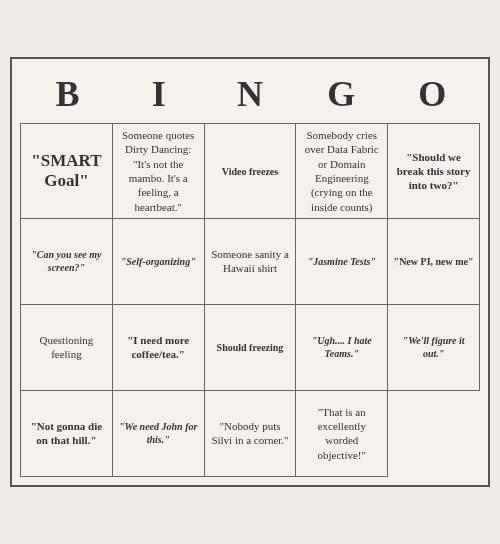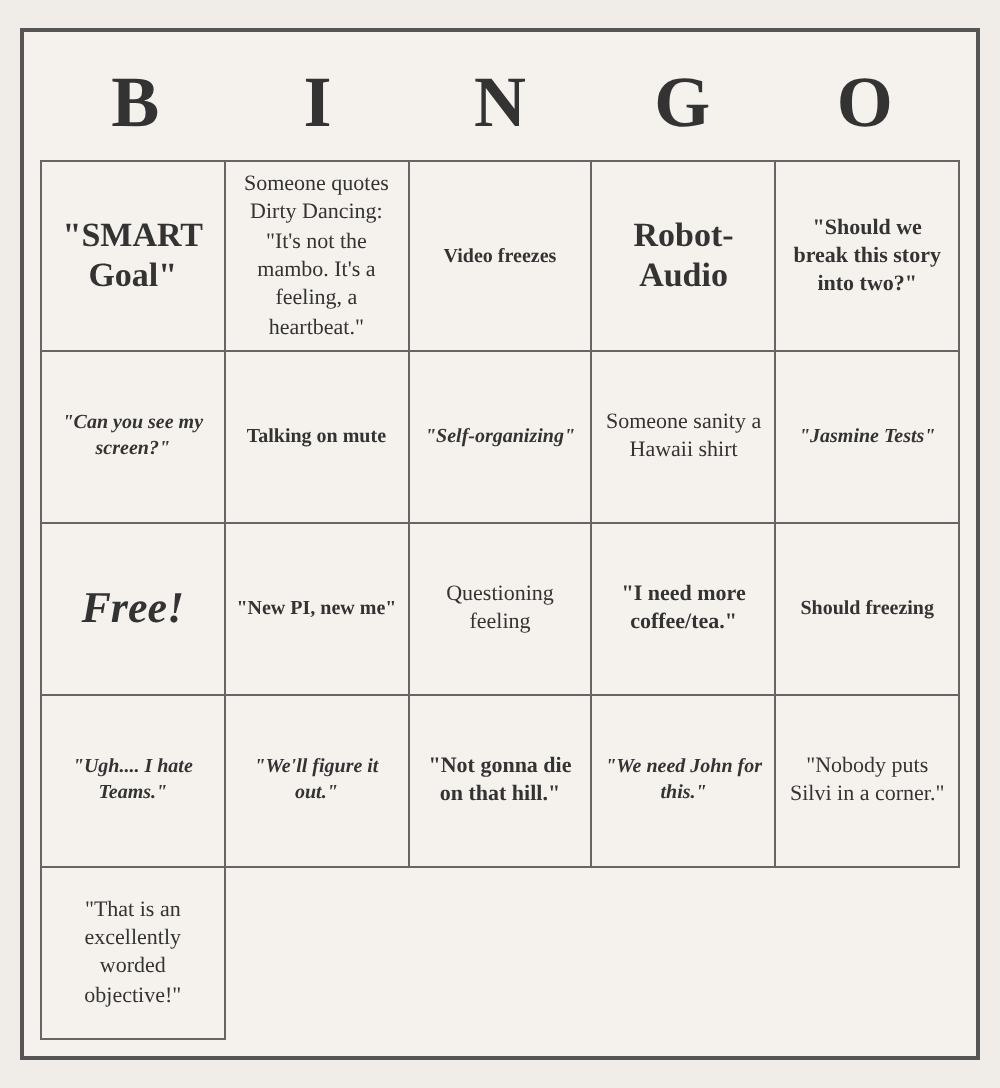--- a/index.html
+++ b/index.html
@@ -86,43 +86,37 @@
   <div class="bingo-grid">
   <div class="bingo-cell large-text">
         <span>"SMART Goal"</span>
       </div>
       <div class="bingo-cell">
         <span>Someone quotes Dirty Dancing: "It's not the mambo. It's a feeling, a heartbeat."</span>
       </div>
       <div class="bingo-cell medium-text">
         <span>Video freezes</span>
       </div>
-      <div class="bingo-cell large-text">
-        <span>Robot-Audio</span>
+      <div class="bingo-cell">
+        <span>Somebody cries over Data Fabric or Domain Engineering (crying on the inside counts)</span>
       </div>
       <div class="bingo-cell" style="font-weight: bold; font-size: 11px;">
         <span>"Should we break this story into two?"</span>
       </div>
       <div class="bingo-cell medium-text italic-text" style="font-style: italic;">
         <span>"Can you see my screen?"</span>
-      </div>
-      <div class="bingo-cell medium-text">
-        <span>Talking on mute</span>
       </div>
       <div class="bingo-cell medium-text italic-text" style="font-style: italic;">
         <span>"Self-organizing"</span>
       </div>
       <div class="bingo-cell">
         <span>Someone sanity a Hawaii shirt</span>
       </div>
       <div class="bingo-cell medium-text italic-text" style="font-style: italic;">
         <span>"Jasmine Tests"</span>
-      </div>
-      <div class="bingo-cell free">
-        <span>Free!</span>
       </div>
       <div class="bingo-cell medium-text">
         <span>"New PI, new me"</span>
       </div>
       <div class="bingo-cell">
         <span>Questioning feeling</span>
       </div>
       <div class="bingo-cell" style="font-weight: bold; font-size: 11px;">
         <span>"I need more coffee/tea."</span>
       </div>

